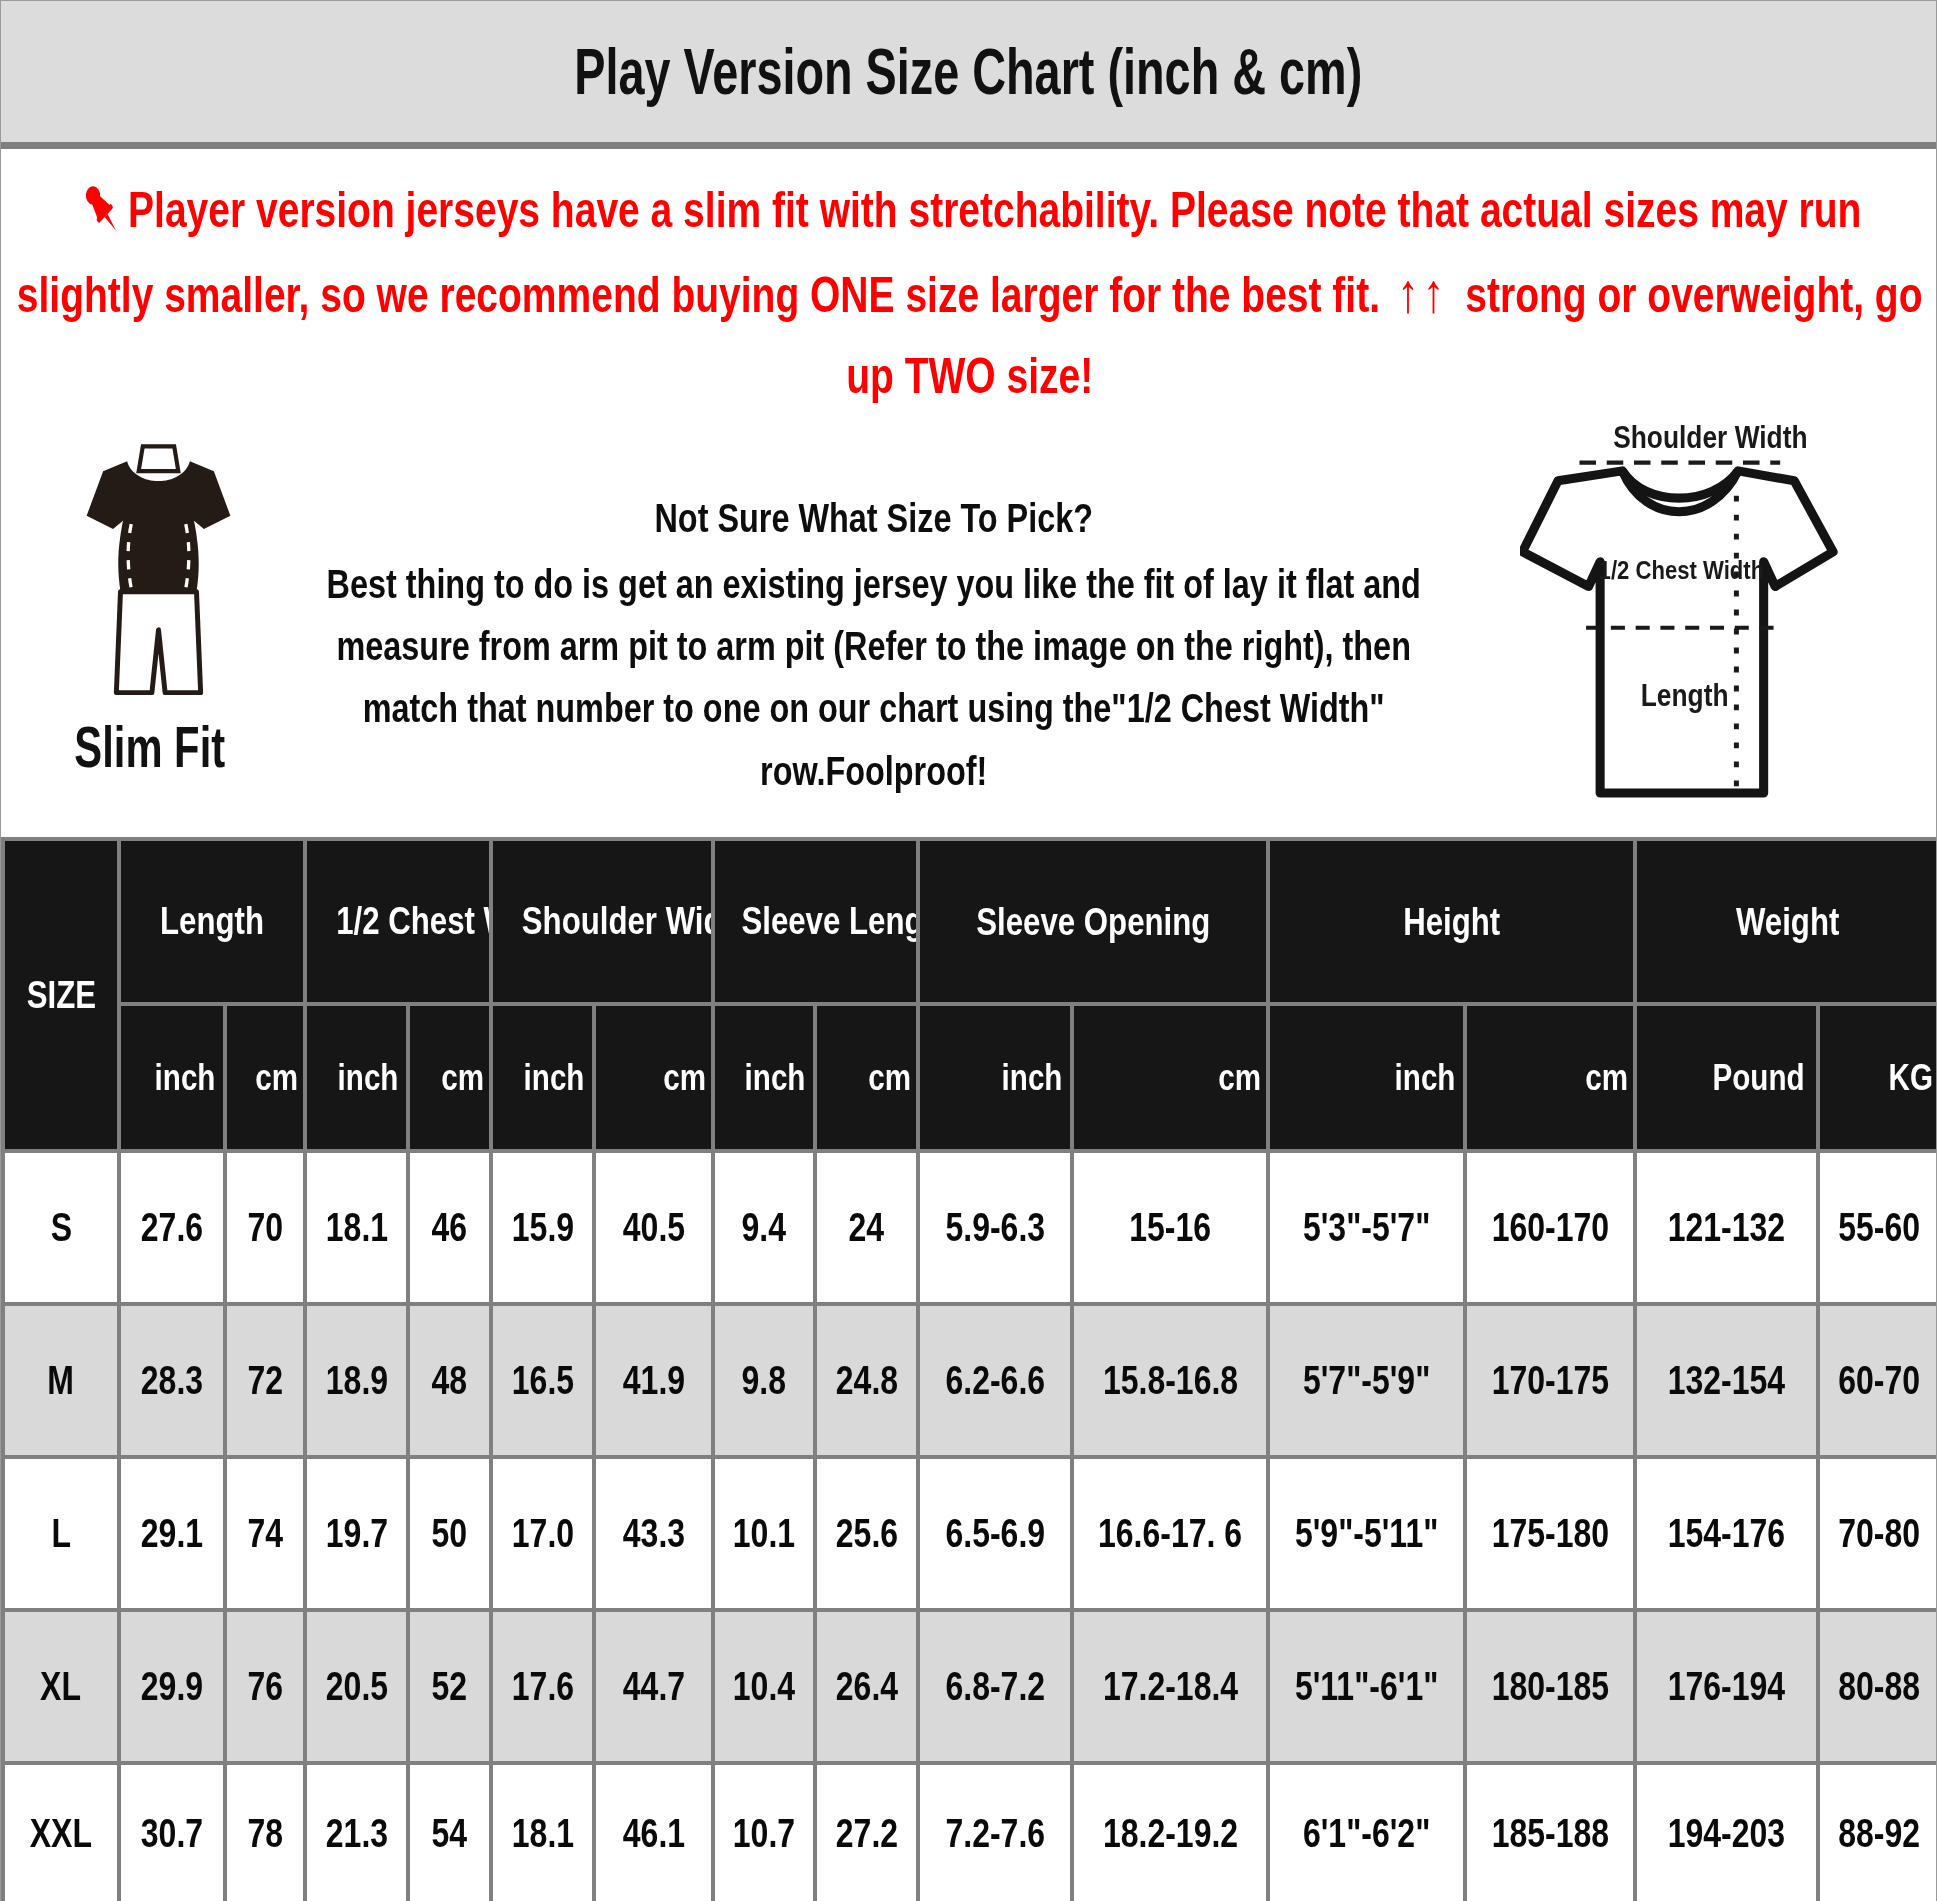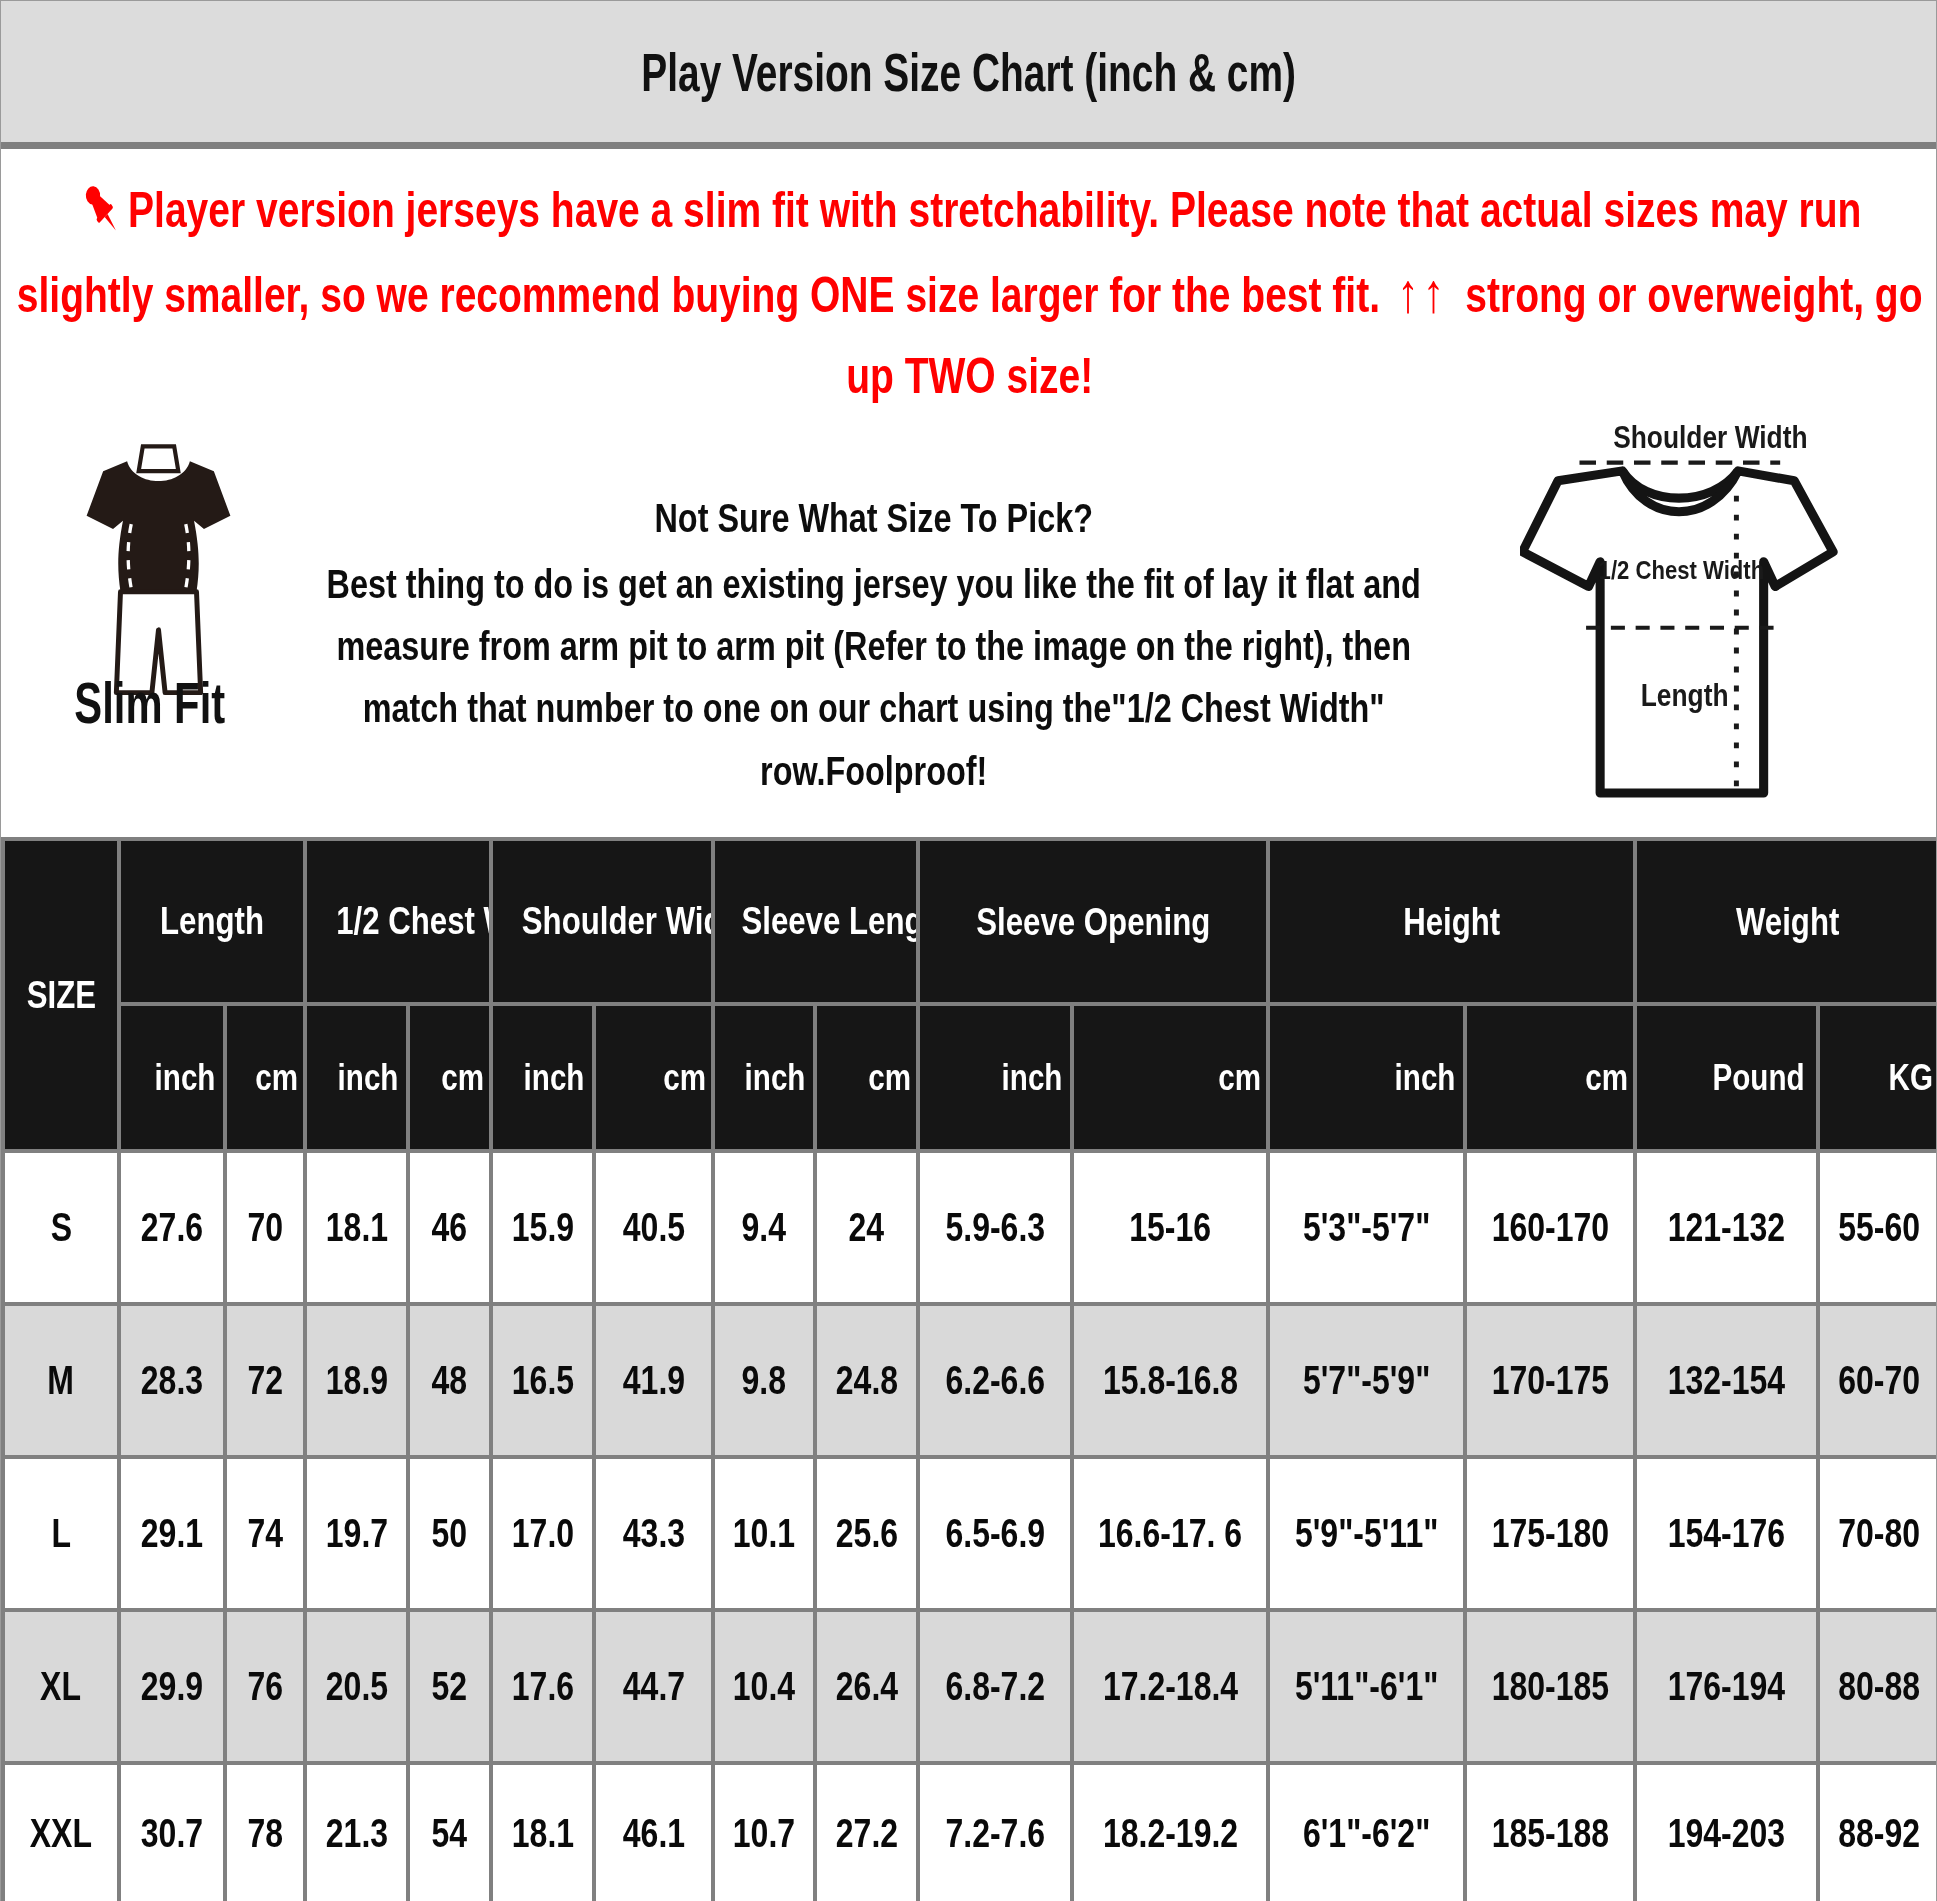--- a/index.html
+++ b/index.html
@@ -10,34 +10,34 @@
   }
   
   .cn{display:inline-block;transform:scaleX(0.72);transform-origin:50% 50%;white-space:nowrap;}
   .cn85{display:inline-block;transform:scaleX(0.85);transform-origin:50% 50%;white-space:nowrap;}
 
   
   .titlebar{
     position:absolute;top:0;left:0;right:0;height:141px;background:#dcdcdc;
     border-bottom:7.4px solid #7f7f7f;display:flex;align-items:center;justify-content:center;
   }
-  .title{font-size:54px;letter-spacing:0;}
+  .title{font-size:65px;letter-spacing:0;}
 
   
   .notice{
     position:absolute;top:170px;left:12.4px;width:2453px;
     transform:scaleX(0.78);transform-origin:0 0;
     text-align:center;color:#ff0000;font-size:50px;line-height:1.58;
   }
   .pin{vertical-align:-11.6px;margin-right:3.3px;}
   .arrows{letter-spacing:5px;margin:0 8.3px;font-size:55px;}
 
   
   .slim-figure{position:absolute;left:79px;top:442px;width:157px;height:258px;}
-  .slimfit-label{position:absolute;left:16.5px;top:668px;width:265px;text-align:center;font-size:58px;}
+  .slimfit-label{position:absolute;left:16.5px;top:712px;width:265px;text-align:center;font-size:58px;}
 
   .guide-text{
     position:absolute;left:298px;top:486px;width:1455px;
     transform:scaleX(0.79);transform-origin:0 0;
     text-align:center;font-size:41px;line-height:1.52;color:#0d0d0d;
   }
   .guide-heading{font-size:41px;margin-bottom:3.3px;}
 
   .diagram{position:absolute;left:1519px;top:417px;width:413px;height:397px;}
   .diagram svg{position:absolute;left:0;top:38px;}

